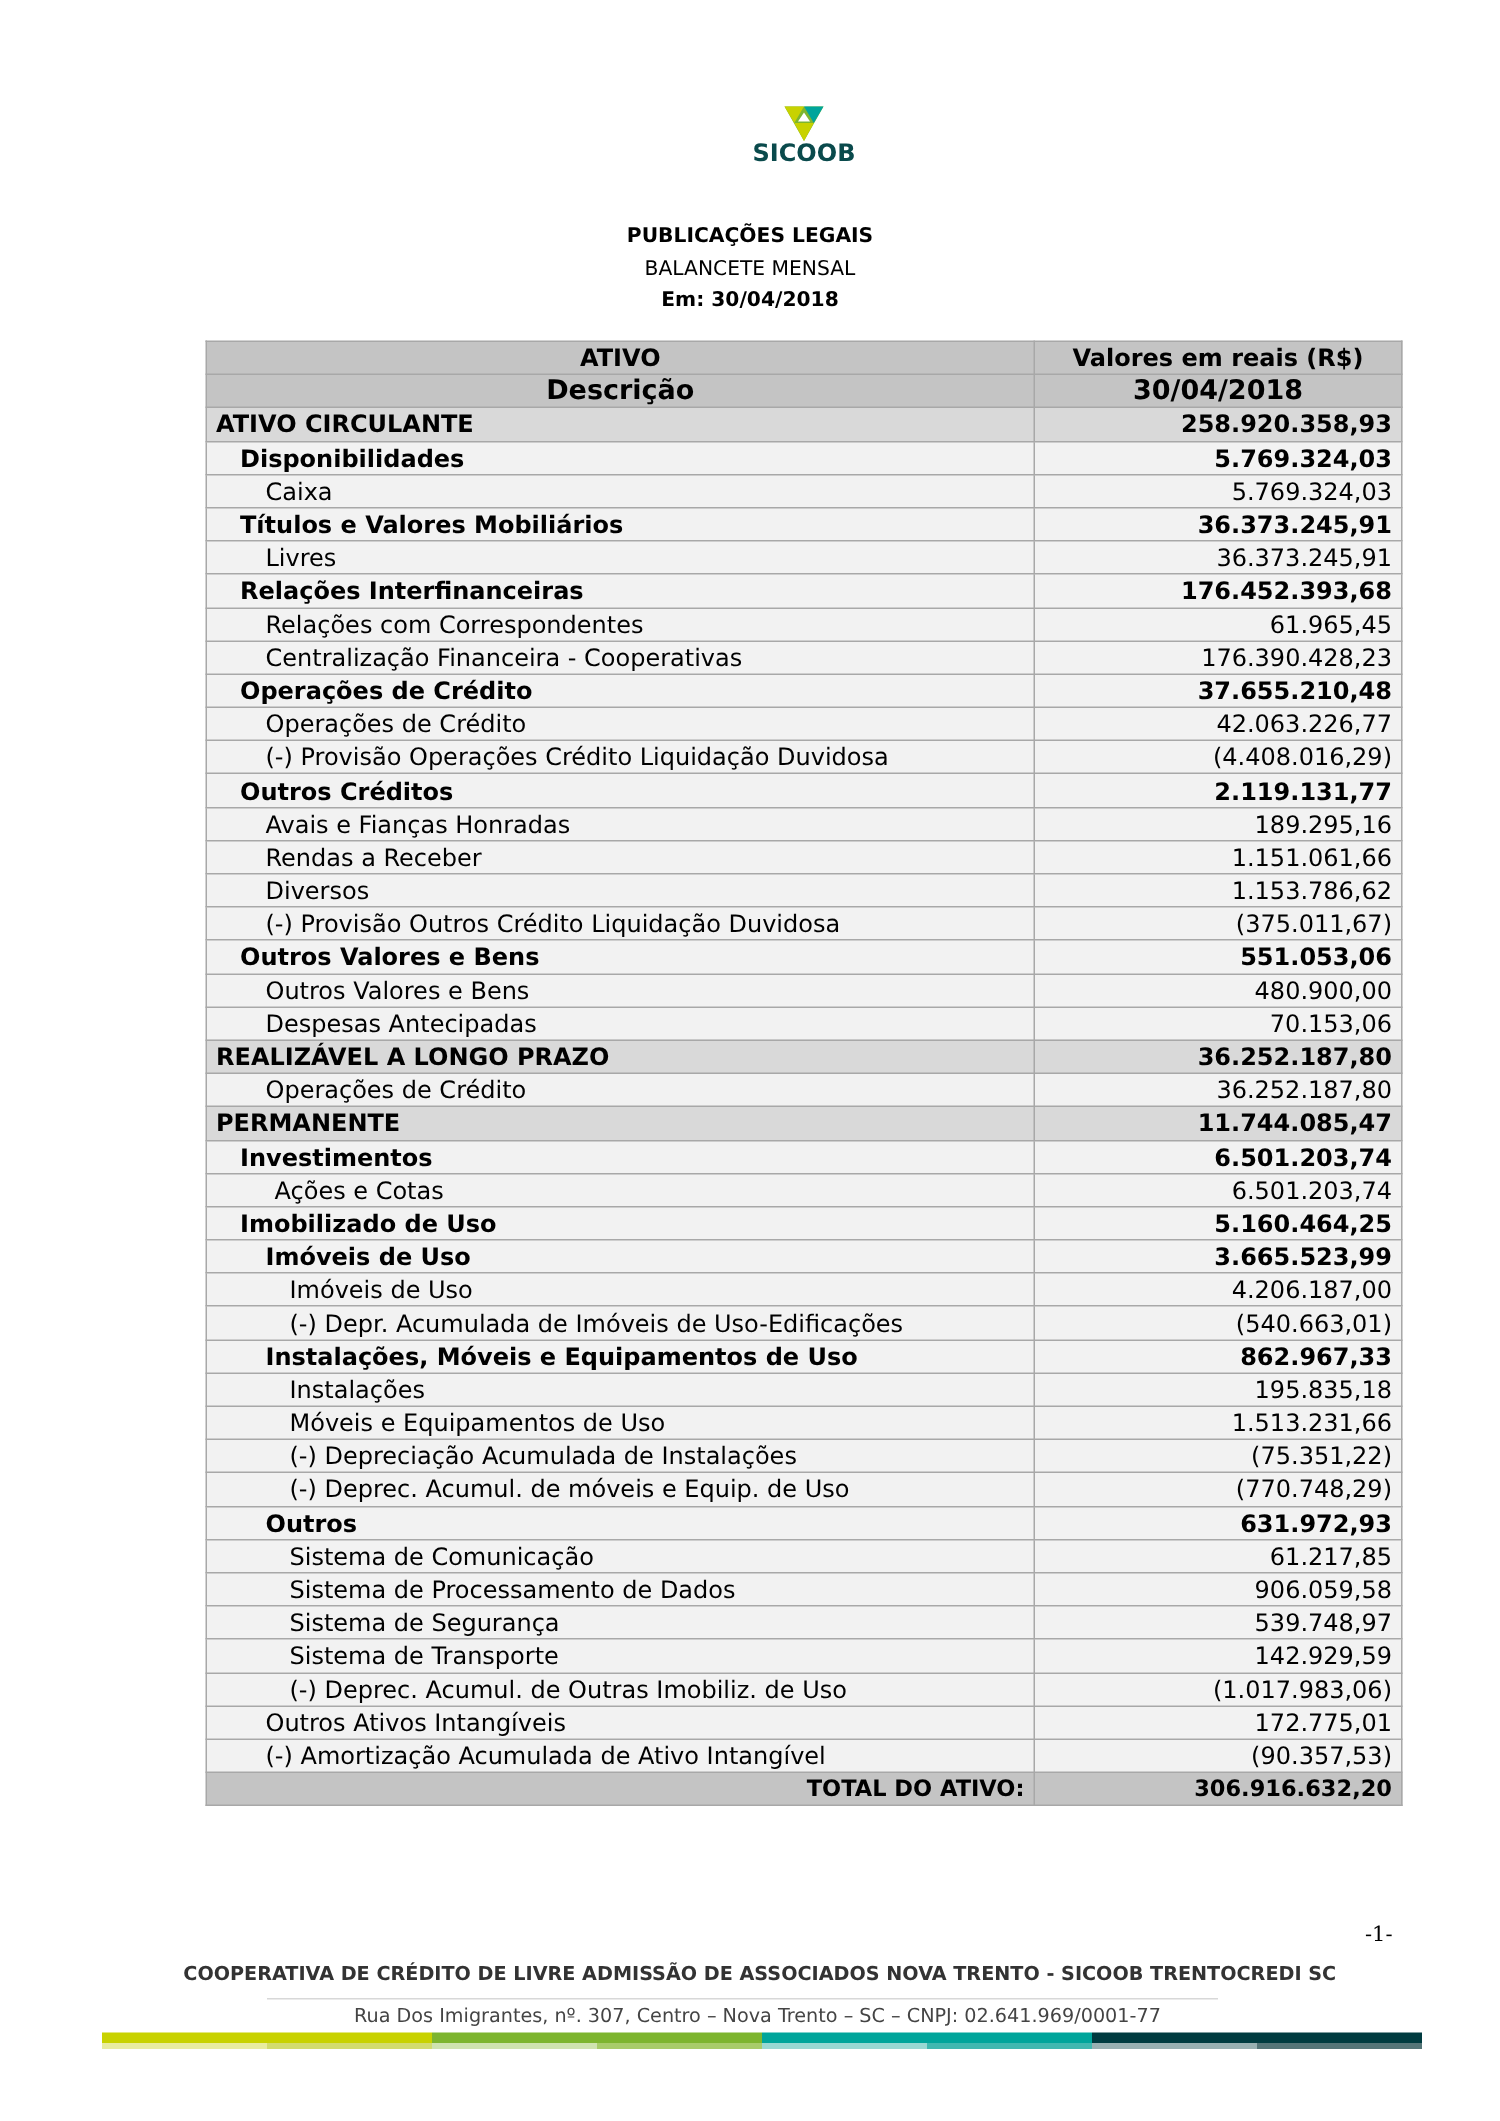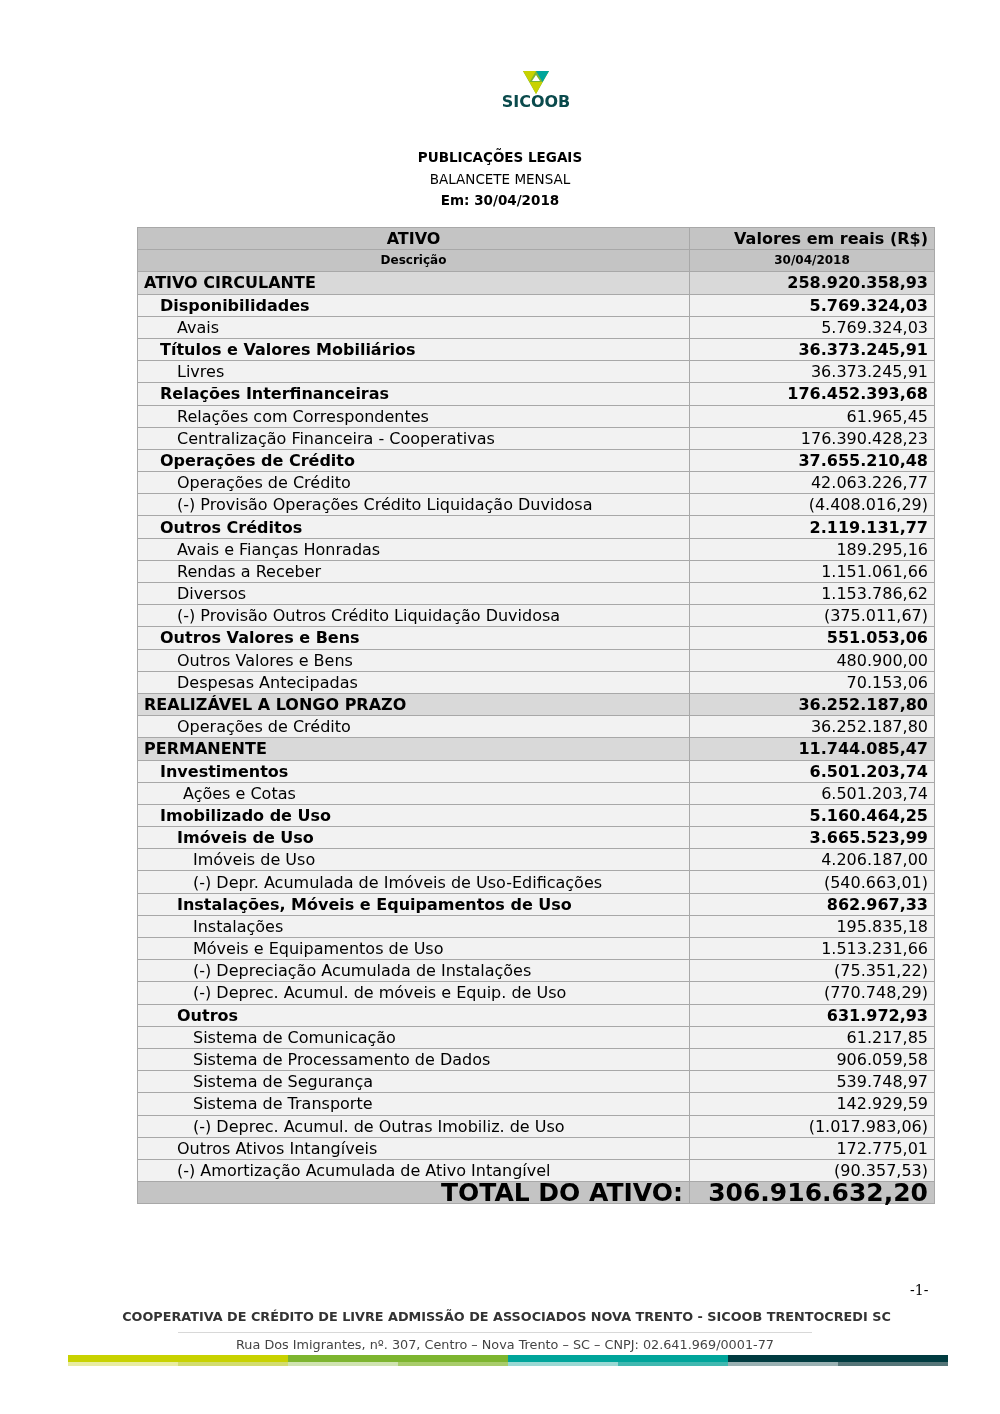--- a/index.html
+++ b/index.html
@@ -8,24 +8,24 @@
   .logo-text { position:absolute; left:0; top:24px; width:80px; text-align:center; font-family:"DejaVu Sans", sans-serif; font-weight:bold; font-size:16px; color:#0a4a4c; letter-spacing:0px; }
   .heading { position:absolute; left:0; width:1000px; text-align:center; font-size:13.5px; }
   .h1 { top:149px; font-weight:bold; }
   .h2 { top:171px; }
   .h3 { top:192px; font-weight:bold; }
   table.bal { position:absolute; left:137px; top:227px; width:798px; border-collapse:collapse; font-size:16px; }
   table.bal td { border:1px solid #a8a8a8; height:21.2px; padding:0 6px; line-height:21px; white-space:nowrap; background:#f2f2f2; }
   table.bal td.v { text-align:right; width:232px; padding-right:6px; }
   table.bal tr.hdr td { background:#c4c4c4; font-weight:bold; }
   table.bal tr.hdr td.d { text-align:center; }
-  table.bal tr.hdr2 td { font-size:12px; }
+  table.bal tr.hdr2 td { font-size:18px; }
   table.bal tr.sec td { background:#d9d9d9; font-weight:bold; }
   table.bal tr.b td { font-weight:bold; }
-  table.bal tr.total td { background:#c4c4c4; font-weight:bold; font-size:25px; }
+  table.bal tr.total td { background:#c4c4c4; font-weight:bold; font-size:15px; }
   table.bal tr.total td.d { text-align:right; }
   .l0 { padding-left:6px !important; }
   .l1 { padding-left:22px !important; }
   .l2 { padding-left:39px !important; }
   .l2b { padding-left:45px !important; }
   .l3 { padding-left:55px !important; }
   .page-num { position:absolute; left:910px; top:1282px; font-family:"DejaVu Serif", serif; font-size:14px; }
   .coop { position:absolute; left:0; width:1013px; top:1309px; text-align:center; font-weight:bold; font-size:12.8px; color:#333; }
   .sep { position:absolute; left:178px; top:1332px; width:634px; height:1px; background:#d8d8d8; }
   .addr { position:absolute; left:0; width:1010px; top:1337px; text-align:center; font-size:12.8px; color:#444; }
@@ -49,36 +49,36 @@
 </div>
 
 <div class="heading h1">PUBLICAÇÕES LEGAIS</div>
 <div class="heading h2">BALANCETE MENSAL</div>
 <div class="heading h3">Em: 30/04/2018</div>
 
 <table class="bal">
   <tbody id="tbody">
     <tr class="hdr">
       <td class="d">ATIVO</td>
-      <td class="v" style="text-align:right">Valores em reais (R$)</td>
+      <td class="v" style="text-align:center">Valores em reais (R$)</td>
     </tr>
     <tr class="hdr hdr2">
       <td class="d">Descrição</td>
       <td class="v" style="text-align:center">30/04/2018</td>
     </tr>
   <tr class="sec">
         <td class="l0">ATIVO CIRCULANTE</td>
         <td class="v">258.920.358,93</td>
       </tr>
       <tr class="b">
         <td class="l1">Disponibilidades</td>
         <td class="v">5.769.324,03</td>
       </tr>
       <tr class="">
-        <td class="l2">Avais</td>
+        <td class="l2">Caixa</td>
         <td class="v">5.769.324,03</td>
       </tr>
       <tr class="b">
         <td class="l1">Títulos e Valores Mobiliários</td>
         <td class="v">36.373.245,91</td>
       </tr>
       <tr class="">
         <td class="l2">Livres</td>
         <td class="v">36.373.245,91</td>
       </tr>

